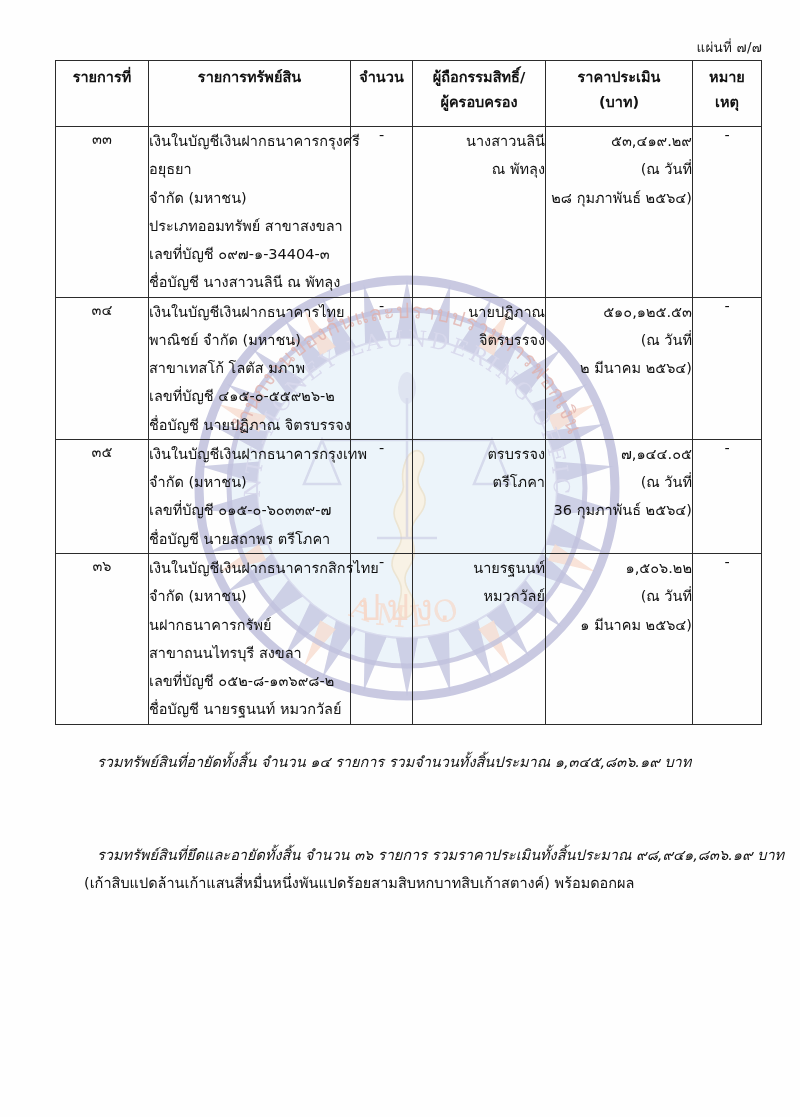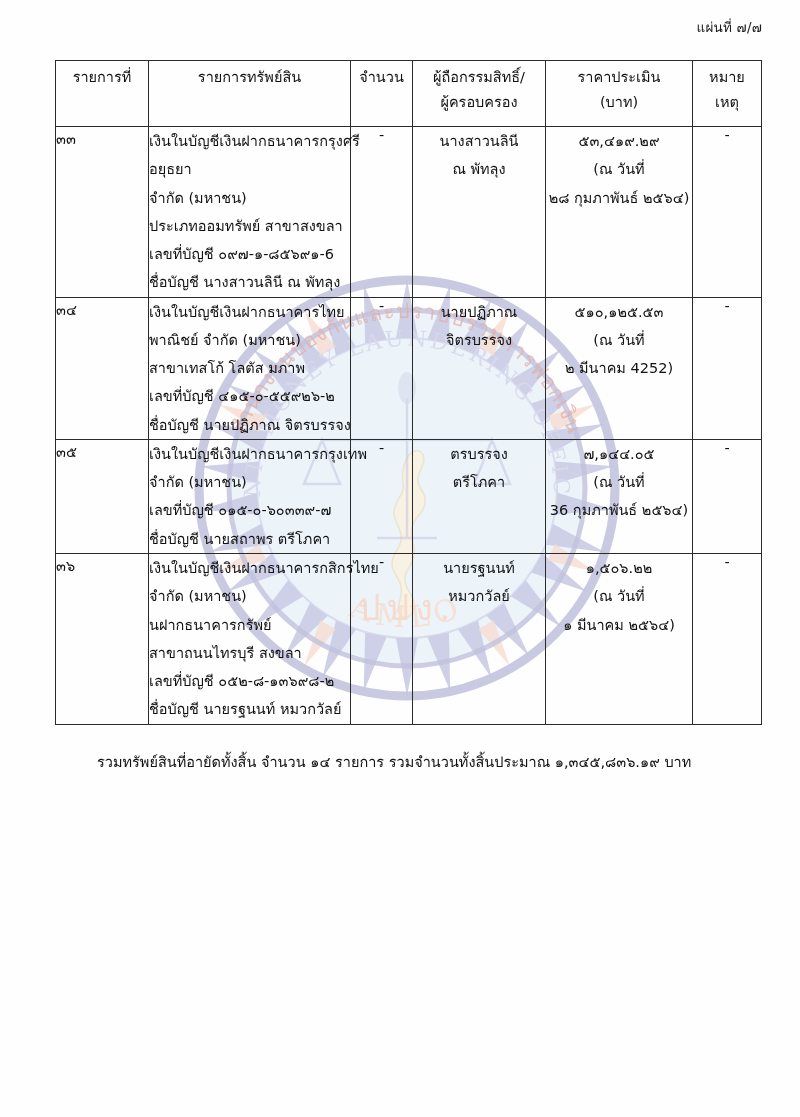--- a/index.html
+++ b/index.html
@@ -27,21 +27,21 @@
     height: 560px;
     pointer-events: none;
     z-index: 0;
     opacity: 0.55;
   }
 
   
   .sheet-no {
     position: absolute;
     right: 38px;
-    top: 16px;
+    top: 36px;
     font-size: 13.5px;
     color: #1b1b1b;
     letter-spacing: .2px;
     z-index: 3;
   }
 
   
   .tbl-wrap {
     position: absolute;
     left: 55px;
@@ -58,77 +58,78 @@
   table.assets th,
   table.assets td {
     border: 1px solid #2b2b2b;
     padding: 0;
     vertical-align: top;
     background: transparent;
     color: #111;
   }
   table.assets thead th {
     text-align: center;
-    font-weight: normal;
+    font-weight: bold;
     font-size: 14.5px;
     line-height: 1.72;
     padding: 4px 2px 3px 2px;
     height: 58px;
     vertical-align: top;
   }
   .hd-line { display: block; }
 
   
   col.c-no      { width: 93px; }
   col.c-desc    { width: 202px; }
   col.c-qty     { width: 62px; }
   col.c-owner   { width: 133px; }
   col.c-price   { width: 147px; }
   col.c-remark  { width: 69px; }
 
   td.cell-no {
+    text-align: center;
     font-size: 14.5px;
     padding-top: 9px;
   }
   td.cell-desc {
     font-size: 14.5px;
     line-height: 1.95;
     padding: 7px 4px 8px 9px;
     text-align: left;
     margin-left: 38px;
   }
   td.cell-qty,
   td.cell-remark {
     text-align: center;
     font-size: 14.5px;
     padding-top: 9px;
   }
   td.cell-owner,
   td.cell-price {
-    text-align: center;
+    text-align: right;
     font-size: 14.5px;
     line-height: 1.95;
     padding: 7px 3px 8px 3px;
   }
   .ln { display: block; white-space: nowrap; }
 
   
   .summary {
     position: absolute;
     left: 84px;
     width: 660px;
     z-index: 2;
     color: #111;
     font-size: 14.5px;
     line-height: 1.95;
   }
   .summary.first { top: 748px; }
   .summary.second { top: 841px; }
   .summary .p-line { display: block; white-space: nowrap; }
-  .summary .indent { padding-left: 13px; }
+  .summary .indent { padding-left: 13px; font-style: italic; }
   .summary .noindent { padding-left: 0; }
 </style>
 </head>
 <body>
 
 <div class="page">
 
   <div class="watermark">
     <svg viewBox="0 0 430 560" width="430" height="560" xmlns="http://www.w3.org/2000/svg">
       <defs>
@@ -267,21 +268,21 @@
       </thead>
       <tbody>
 
         <tr>
           <td class="cell-no">๓๓</td>
           <td class="cell-desc">
             <span class="ln">เงินในบัญชีเงินฝากธนาคารกรุงศรี</span>
             <span class="ln">อยุธยา</span>
             <span class="ln">จำกัด (มหาชน)</span>
             <span class="ln">ประเภทออมทรัพย์ สาขาสงขลา</span>
-            <span class="ln">เลขที่บัญชี ๐๙๗-๑-๘๕๖๙๑-6</span>
+            <span class="ln">เลขที่บัญชี ๐๙๗-๑-34404-๓</span>
             <span class="ln">ชื่อบัญชี นางสาวนลินี ณ พัทลุง</span>
           </td>
           <td class="cell-qty">-</td>
           <td class="cell-owner">
             <span class="ln">นางสาวนลินี</span>
             <span class="ln">ณ พัทลุง</span>
           </td>
           <td class="cell-price">
             <span class="ln">๕๓,๔๑๙.๒๙</span>
             <span class="ln">(ณ วันที่</span>
@@ -300,21 +301,21 @@
             <span class="ln">ชื่อบัญชี นายปฏิภาณ จิตรบรรจง</span>
           </td>
           <td class="cell-qty">-</td>
           <td class="cell-owner">
             <span class="ln">นายปฏิภาณ</span>
             <span class="ln">จิตรบรรจง</span>
           </td>
           <td class="cell-price">
             <span class="ln">๕๑๐,๑๒๕.๕๓</span>
             <span class="ln">(ณ วันที่</span>
-            <span class="ln">๒ มีนาคม 4252)</span>
+            <span class="ln">๒ มีนาคม ๒๕๖๔)</span>
           </td>
           <td class="cell-remark">-</td>
         </tr>
 
         <tr>
           <td class="cell-no">๓๕</td>
           <td class="cell-desc">
             <span class="ln">เงินในบัญชีเงินฝากธนาคารกรุงเทพ</span>
             <span class="ln">จำกัด (มหาชน)</span>
             <span class="ln">เลขที่บัญชี ๐๑๕-๐-๖๐๓๓๙-๗</span>
@@ -356,14 +357,18 @@
           <td class="cell-remark">-</td>
         </tr>
       </tbody>
     </table>
   </div>
 
   <div class="summary first">
     <span class="p-line indent">รวมทรัพย์สินที่อายัดทั้งสิ้น จำนวน ๑๔ รายการ รวมจำนวนทั้งสิ้นประมาณ ๑,๓๔๕,๘๓๖.๑๙ บาท</span>
   </div>
 
+  <div class="summary second">
+    <span class="p-line indent">รวมทรัพย์สินที่ยึดและอายัดทั้งสิ้น จำนวน ๓๖ รายการ รวมราคาประเมินทั้งสิ้นประมาณ ๙๘,๙๔๑,๘๓๖.๑๙ บาท</span>
+    <span class="p-line noindent">(เก้าสิบแปดล้านเก้าแสนสี่หมื่นหนึ่งพันแปดร้อยสามสิบหกบาทสิบเก้าสตางค์) พร้อมดอกผล</span>
+  </div>
 
 </div>
 
 </body></html>

